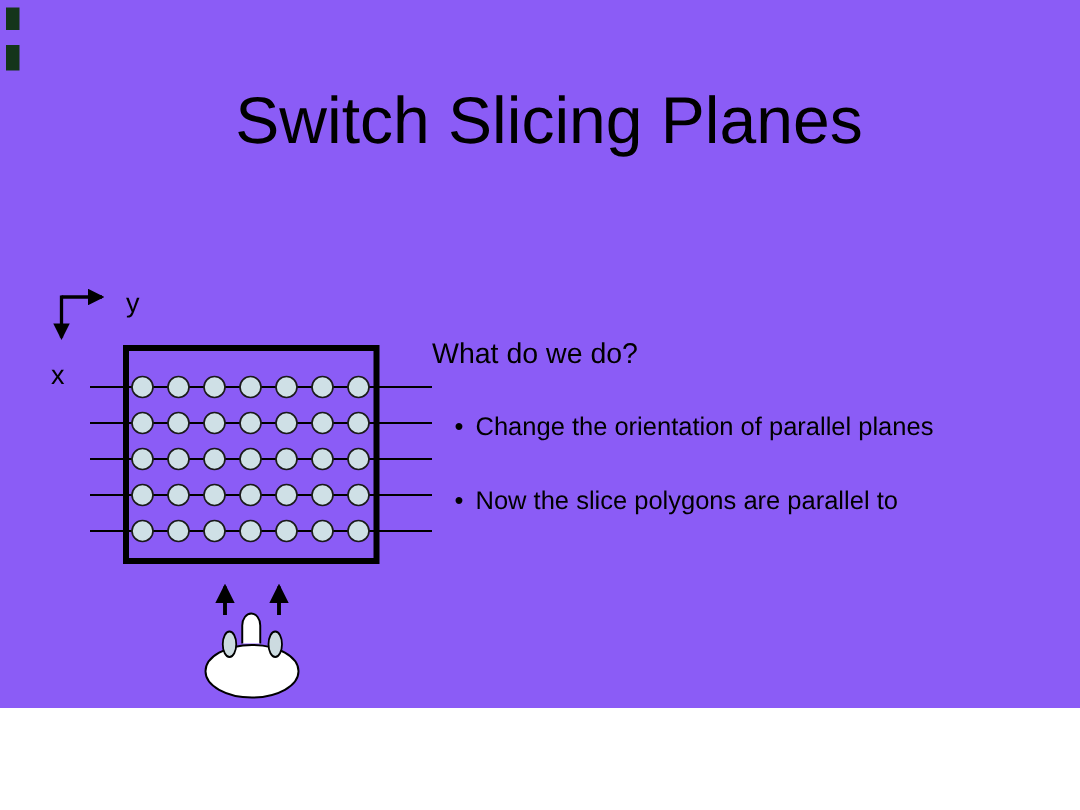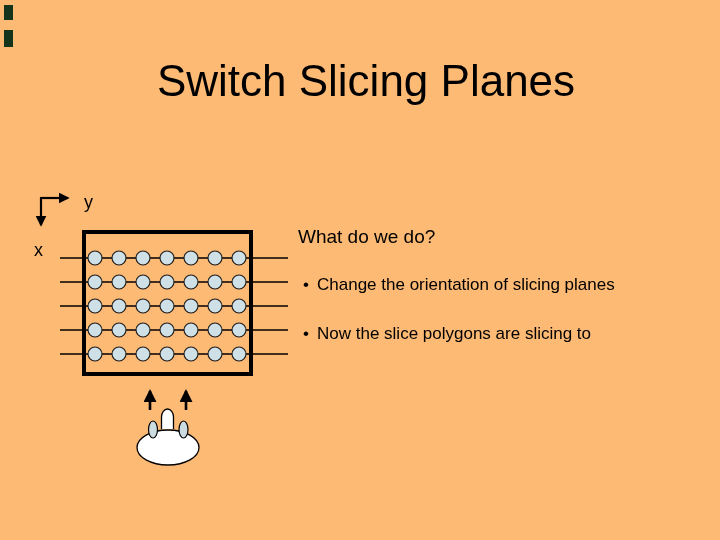--- a/index.html
+++ b/index.html
@@ -1,20 +1,20 @@
 <!DOCTYPE html>
 <html><head>
 <meta charset="utf-8">
 <style>
   html, body { margin: 0; padding: 0; background: #ffffff; }
   .slide {
     position: relative;
     width: 720px;
-    height: 540px;
-    background: #fdba74;
+    height: 472px;
+    background: #8b5cf6;
     overflow: hidden;
     font-family: "Liberation Sans", sans-serif;
     color: #000000;
   }
   .slide-title {
     position: absolute;
     top: 56px;
     left: 0;
     width: 720px;
     text-align: center;
@@ -24,21 +24,21 @@
     transform: translateX(6px);
     white-space: nowrap;
   }
   .diagram-svg {
     position: absolute;
     top: 0;
     left: 0;
     width: 720px;
     height: 540px;
   }
-  .text-block { position: absolute; left: 298px; }
+  .text-block { position: absolute; left: 288px; }
   .heading {
     top: 226px;
     font-size: 19px;
     line-height: 22px;
     white-space: nowrap;
   }
   .bullet-item {
     left: 303px;
     display: flex;
     font-size: 17px;
@@ -134,23 +134,23 @@
       <path d="M 161.5 429 L 161.5 417 A 6 8 0 0 1 173.5 417 L 173.5 429" class="outline-shape"></path>
       <ellipse cx="153" cy="429.5" rx="4.5" ry="8.5" stroke="#000" stroke-width="1.2" fill="#ccdbe0"></ellipse>
       <ellipse cx="183.5" cy="429.5" rx="4.5" ry="8.5" stroke="#000" stroke-width="1.2" fill="#ccdbe0"></ellipse>
     </g>
   </svg>
 
   <div class="text-block heading">What do we do?</div>
 
   <div class="text-block bullet-item bullet-1">
     <span class="bullet-marker">•</span>
-    <span>Change the orientation of slicing planes</span>
+    <span>Change the orientation of parallel planes</span>
   </div>
 
   <div class="text-block bullet-item bullet-2">
     <span class="bullet-marker">•</span>
     <span>
-      <span>Now the slice polygons are slicing to</span><br>
+      <span>Now the slice polygons are parallel to</span><br>
     </span>
   </div>
 
 </div>
 
 </body></html>

